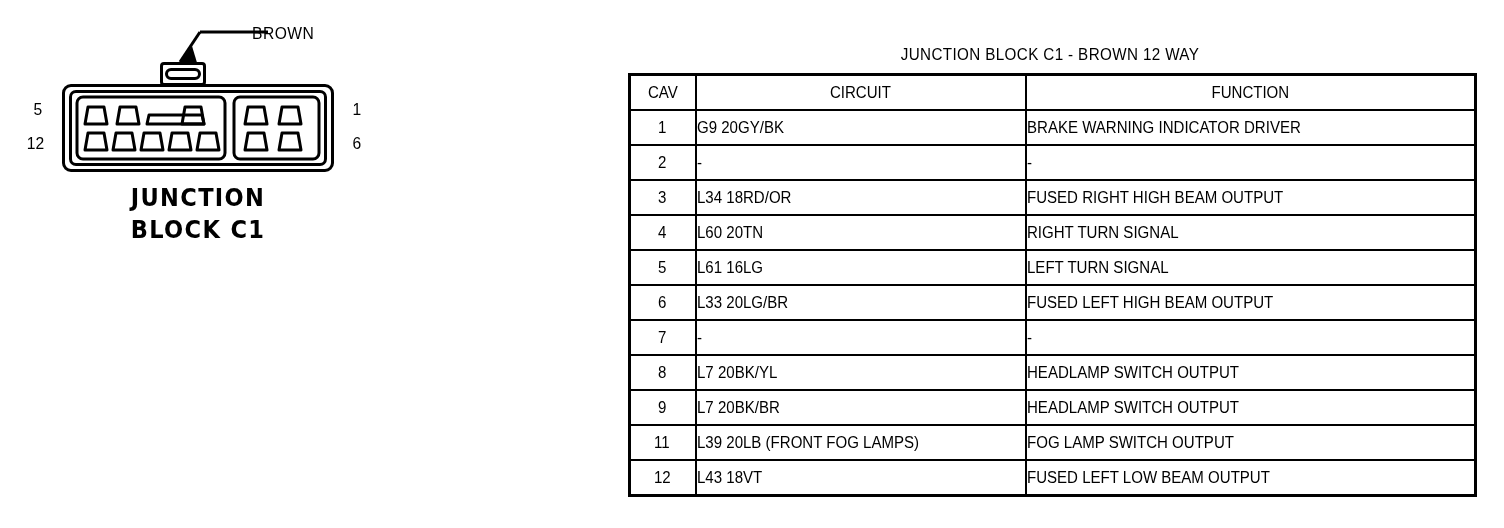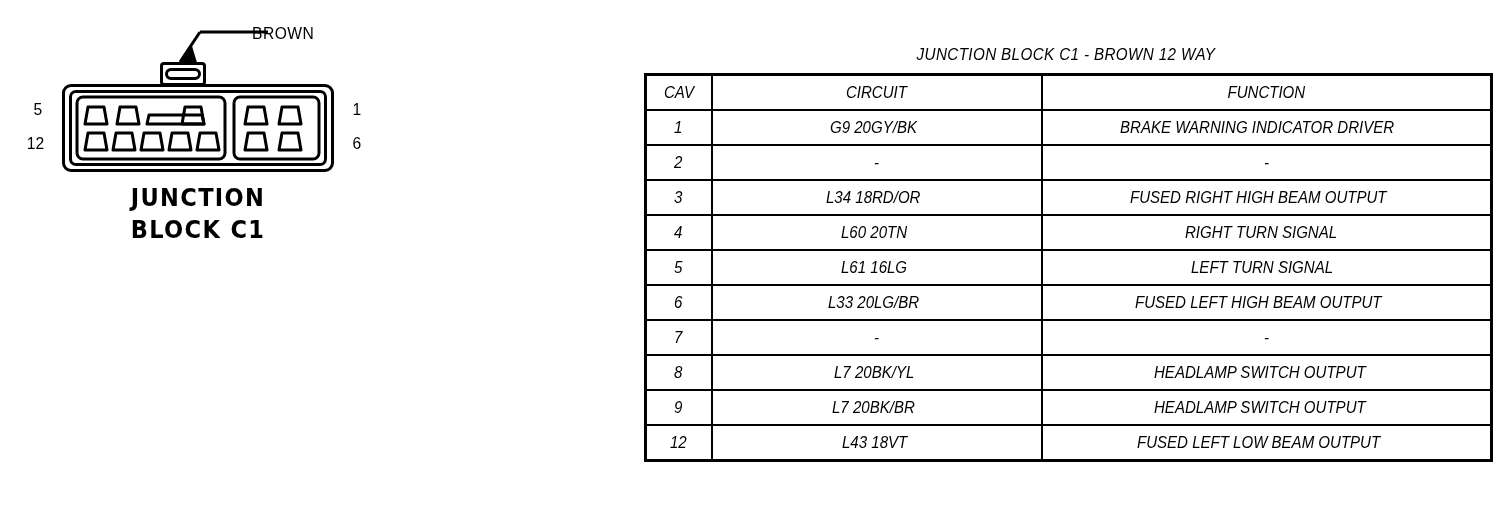--- a/index.html
+++ b/index.html
@@ -111,22 +111,22 @@
     font-weight: bold;
     font-size: 25px;
     line-height: 32px;
     letter-spacing: 1.5px;
     transform: scaleX(0.90);
   }
 
   
   #table-panel {
     position: absolute;
-    left: 642px; top: 0;
-    width: 856px; height: 528px; font-style: italic;
+    left: 626px; top: 0;
+    width: 856px; height: 528px;
   }
 
   .table-title {
     position: absolute;
     left: 0; top: 46px;
     width: 848px;
     text-align: center;
     font-size: 16px;
     letter-spacing: 0.4px;
     white-space: nowrap;
@@ -152,21 +152,21 @@
     padding: 0 0 0 0;
     font-size: 16px;
     font-weight: normal;
     font-family: "Liberation Sans", sans-serif;
     line-height: 30px;
     white-space: nowrap;
     overflow: hidden;
   }
   table.pinout th { text-align: center; }
   td.cav-cell  { text-align: center; }
-  td.text-cell { text-align: center; padding-left: 9px; }
+  td.text-cell { text-align: left; padding-left: 9px; }
   .sq { display: inline-block; transform: scaleX(0.94); transform-origin: left center; }
   th .sq { transform-origin: center center; }
 </style>
 </head>
 <body>
 
 <div id="connector-panel">
 
   <div class="brown-label">BROWN</div>
 
@@ -276,19 +276,24 @@
           <td class="cav-cell"><span class="sq">8</span></td>
           <td class="text-cell"><span class="sq">L7 20BK/YL</span></td>
           <td class="text-cell"><span class="sq">HEADLAMP SWITCH OUTPUT</span></td>
         </tr>
         <tr>
           <td class="cav-cell"><span class="sq">9</span></td>
           <td class="text-cell"><span class="sq">L7 20BK/BR</span></td>
           <td class="text-cell"><span class="sq">HEADLAMP SWITCH OUTPUT</span></td>
         </tr>
         <tr>
+          <td class="cav-cell"><span class="sq">11</span></td>
+          <td class="text-cell"><span class="sq">L39 20LB (FRONT FOG LAMPS)</span></td>
+          <td class="text-cell"><span class="sq">FOG LAMP SWITCH OUTPUT</span></td>
+        </tr>
+        <tr>
           <td class="cav-cell"><span class="sq">12</span></td>
           <td class="text-cell"><span class="sq">L43 18VT</span></td>
           <td class="text-cell"><span class="sq">FUSED LEFT LOW BEAM OUTPUT</span></td>
         </tr>
       </tbody>
   </table>
 </div>
 
 </body></html>

